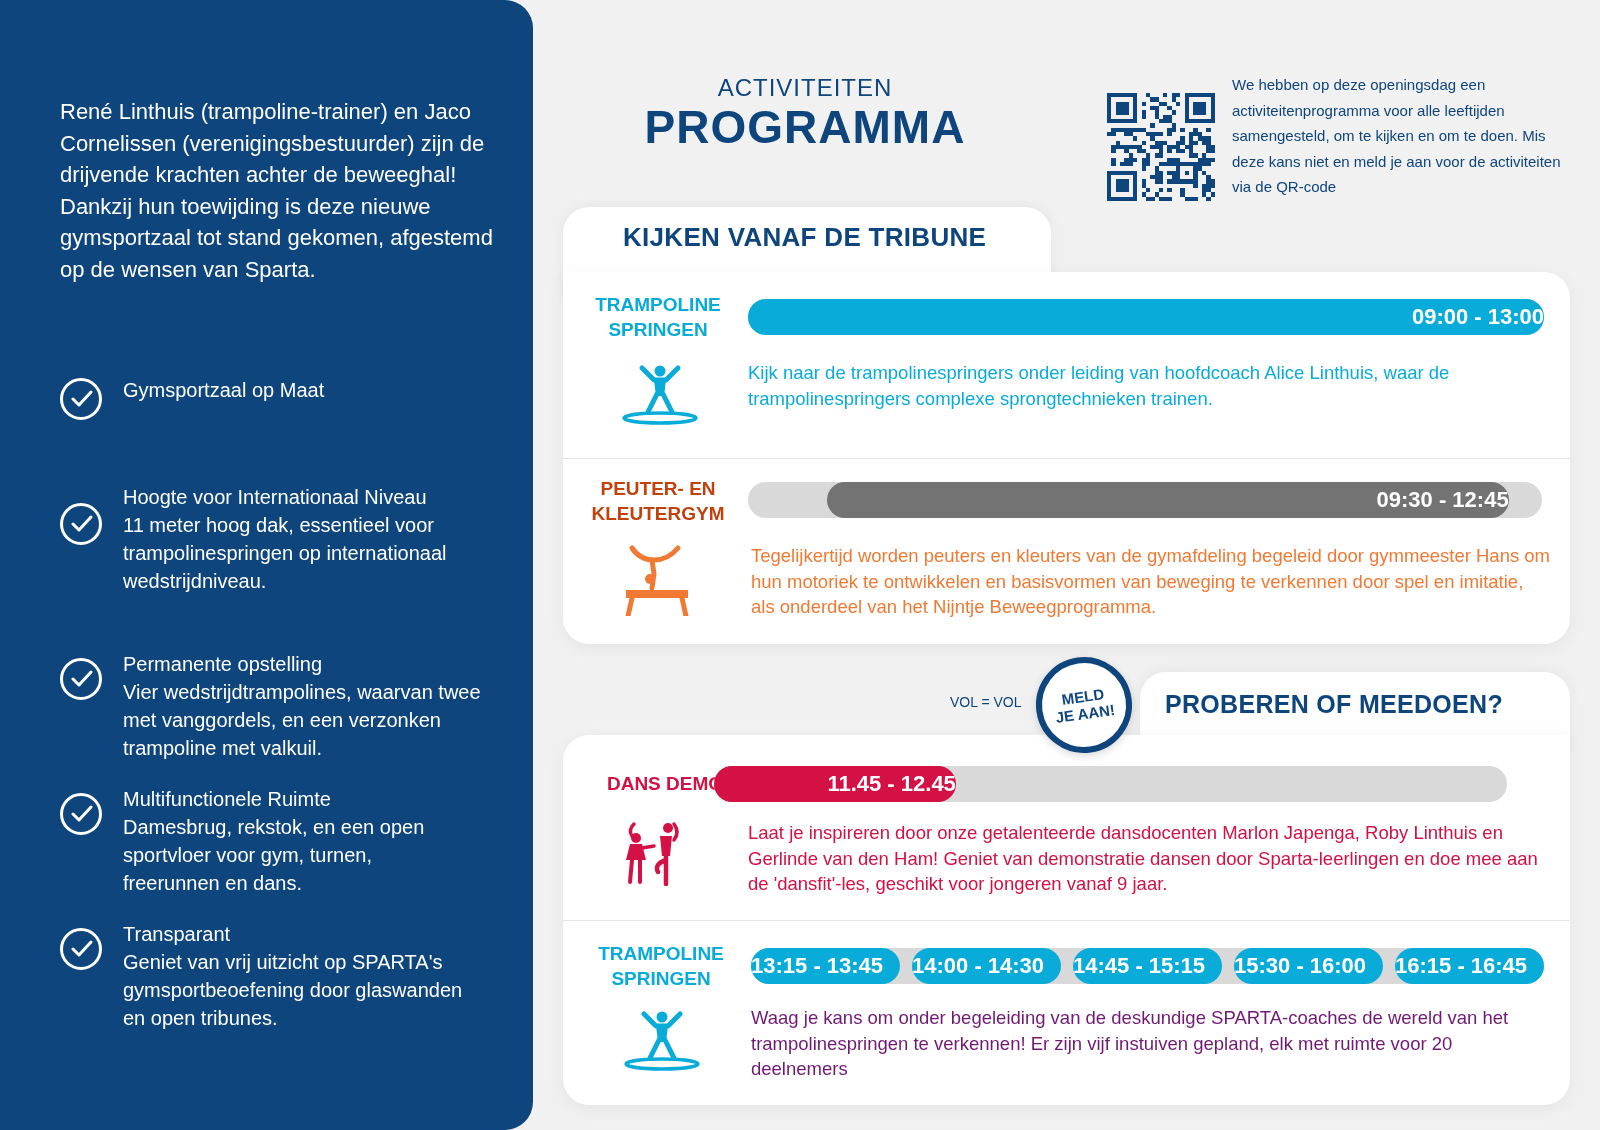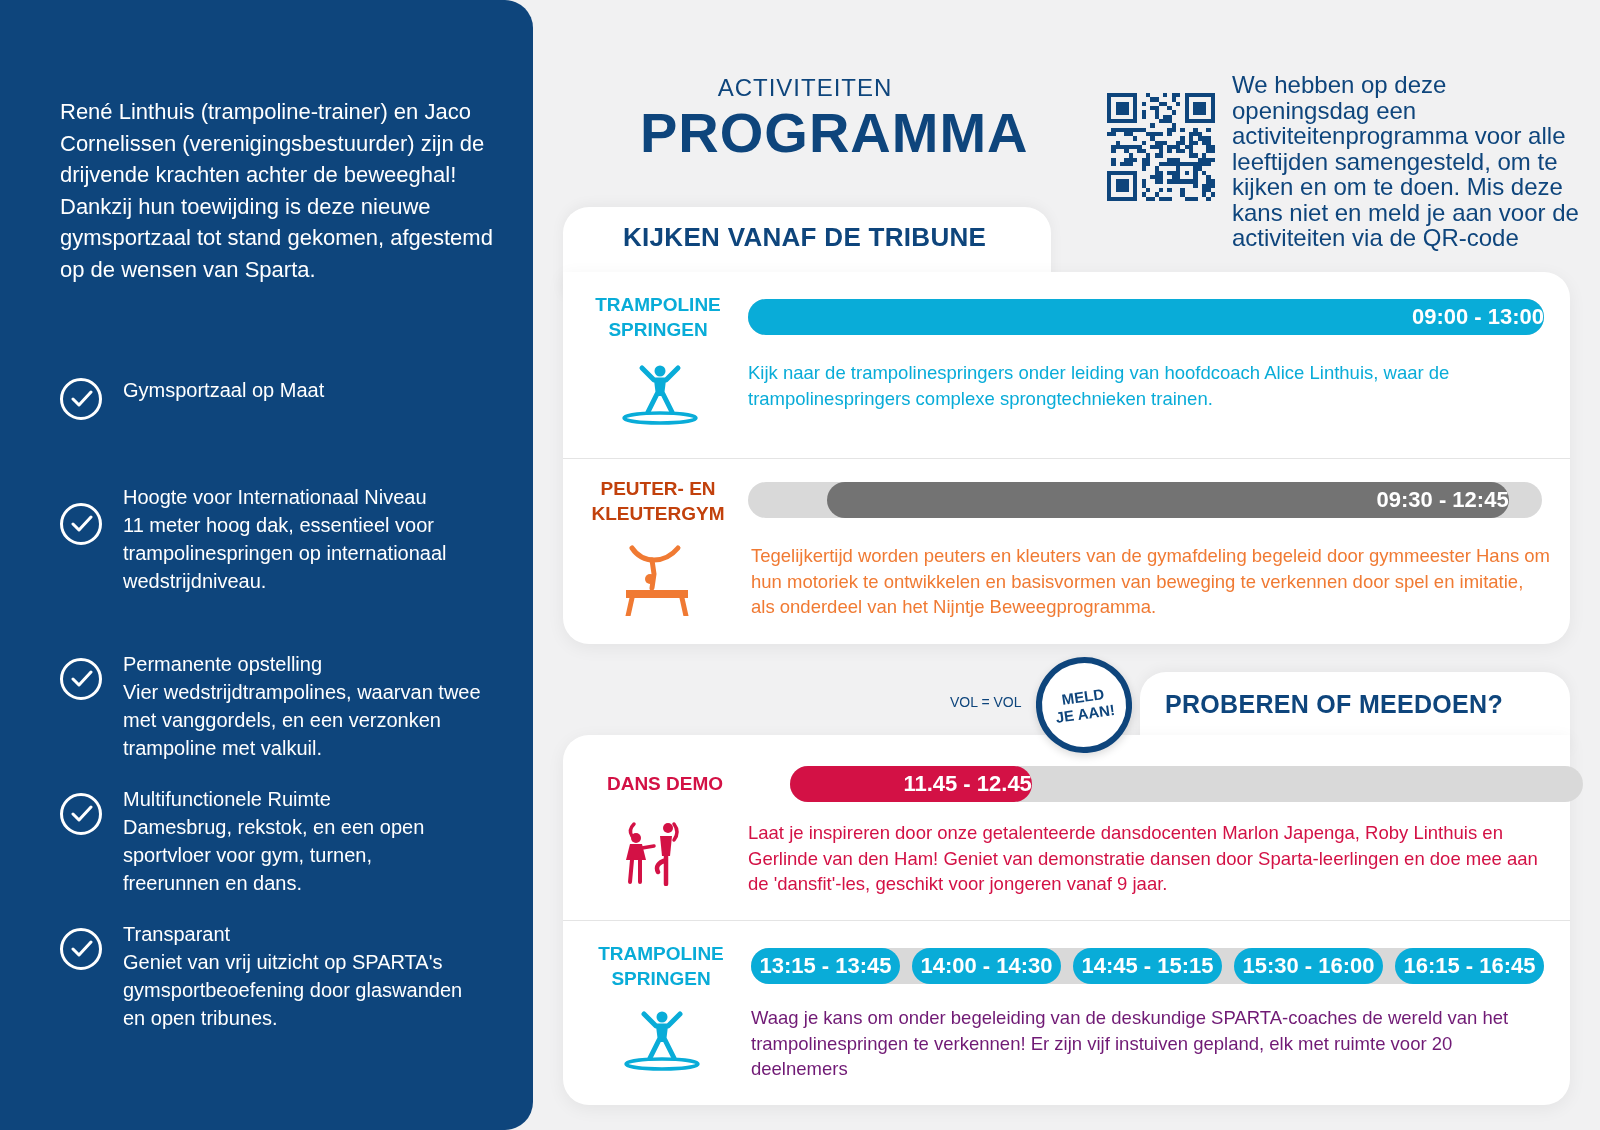--- a/index.html
+++ b/index.html
@@ -28,26 +28,26 @@
   .feature .ftitle { font-weight: 400; font-size: 20px; line-height: 28px; }
   .feature .fdesc { font-size: 20px; line-height: 28px; }
 
   
   .hdr-small {
     position: absolute; left: 650px; top: 74px; width: 310px; text-align: center;
     font-size: 24px; letter-spacing: 1px; color: #0e457c;
   }
   .hdr-big {
     position: absolute; left: 640px; top: 100px; width: 330px; text-align: center;
-    font-size: 56px; font-weight: 700; letter-spacing: 1px; color: #0e457c;
+    font-size: 46px; font-weight: 700; letter-spacing: 1px; color: #0e457c;
   }
   .qr { position: absolute; left: 1107px; top: 93px; width: 108px; height: 108px; }
   .qr-text {
     position: absolute; left: 1232px; top: 72px; width: 350px;
-    font-size: 24px; line-height: 25.5px; color: #0e457c;
+    font-size: 15px; line-height: 25.5px; color: #0e457c;
   }
 
   
   .tab {
     position: absolute; background: #fff; border-radius: 26px 26px 0 0;
     box-shadow: 0 -2px 14px rgba(0,0,0,0.05);
   }
   .tab-title {
     position: absolute; font-weight: 700; font-size: 26px; color: #0e457c; letter-spacing: 0.3px;
   }
@@ -78,21 +78,21 @@
   .meld {
     position: absolute; left: 1036px; top: 657px; width: 96px; height: 96px; border-radius: 50%;
     border: 6px solid #0e457c; background: #fff; color: #0e457c;
     font-weight: 700; font-size: 15px; line-height: 17px; text-align: center;
     display: flex; align-items: center; justify-content: center; flex-direction: column;
     transform: rotate(-8deg); z-index: 3;
     box-shadow: 0 3px 8px rgba(0,0,0,0.15);
   }
   .slot {
     position: absolute; top: 0; height: 36px; border-radius: 18px; background: #09acd8;
-    color: #fff; font-weight: 700; font-size: 22px; line-height: 36px; text-align: center;
+    color: #fff; font-weight: 700; font-size: 22px; line-height: 36px; 
   }
 </style>
 </head>
 <body>
 
 <div class="left">
   <p class="intro">René Linthuis (trampoline-trainer) en Jaco Cornelissen (verenigingsbestuurder) zijn de drijvende krachten achter de beweeghal! Dankzij hun toewijding is deze nieuwe gymsportzaal tot stand gekomen, afgestemd op de wensen van Sparta.</p>
 
   <div class="feature" style="top:376px">
     <span class="check" style="top:2px">
@@ -396,21 +396,21 @@
   <span>MELD</span>
   <span>JE AAN!</span>
 </div>
 <div class="tab-title" style="left:1165px; top:690px; font-size:25px;">PROBEREN OF MEEDOEN?</div>
 
 <div class="card" style="left:563px; top:735px; width:1007px; height:370px; border-top-right-radius:0;">
   <div class="divider" style="left:0; right:0; top:185px;"></div>
 </div>
 
 <div class="act-label" style="left:590px; top:771px; width:150px; color:#d31145;">DANS DEMO</div>
-<div class="track" id="track-j0" style="left:790px; top:766px; width:793px;">
+<div class="track" id="track-j0" style="left:714px; top:766px; width:793px;">
   <div class="bar" id="bar-j0" style="background: rgb(211, 17, 69); left: 0px; width: 241.865px;">11.45 - 12.45</div>
 </div>
 <svg class="icon" style="left:622px; top:820px;" width="62" height="66" viewBox="0 0 62 66">
   <circle cx="14" cy="18" r="5" fill="#d31145"></circle>
   <path d="M12 4 Q6 10 10 16" fill="none" stroke="#d31145" stroke-width="3.5" stroke-linecap="round"></path>
   <path d="M8 24 L20 24 L24 40 L4 40 Z" fill="#d31145"></path>
   <path d="M10 40 L8 62 M18 40 L18 62" stroke="#d31145" stroke-width="4" stroke-linecap="round"></path>
   <path d="M20 28 L32 26" stroke="#d31145" stroke-width="3.5" stroke-linecap="round"></path>
   <circle cx="46" cy="8" r="5" fill="#d31145"></circle>
   <path d="M52 4 Q58 12 52 20" fill="none" stroke="#d31145" stroke-width="3.5" stroke-linecap="round"></path>

